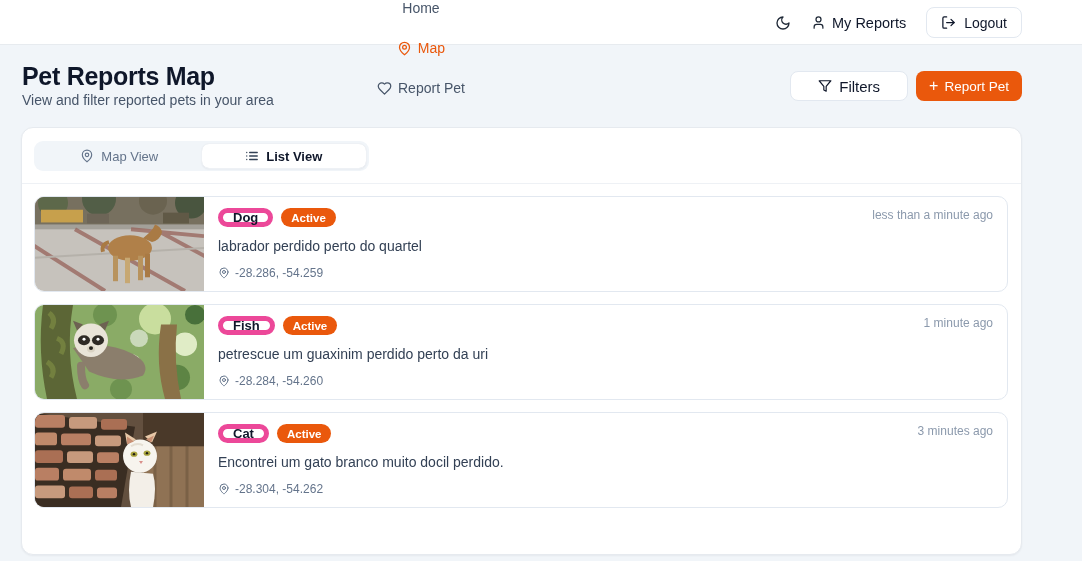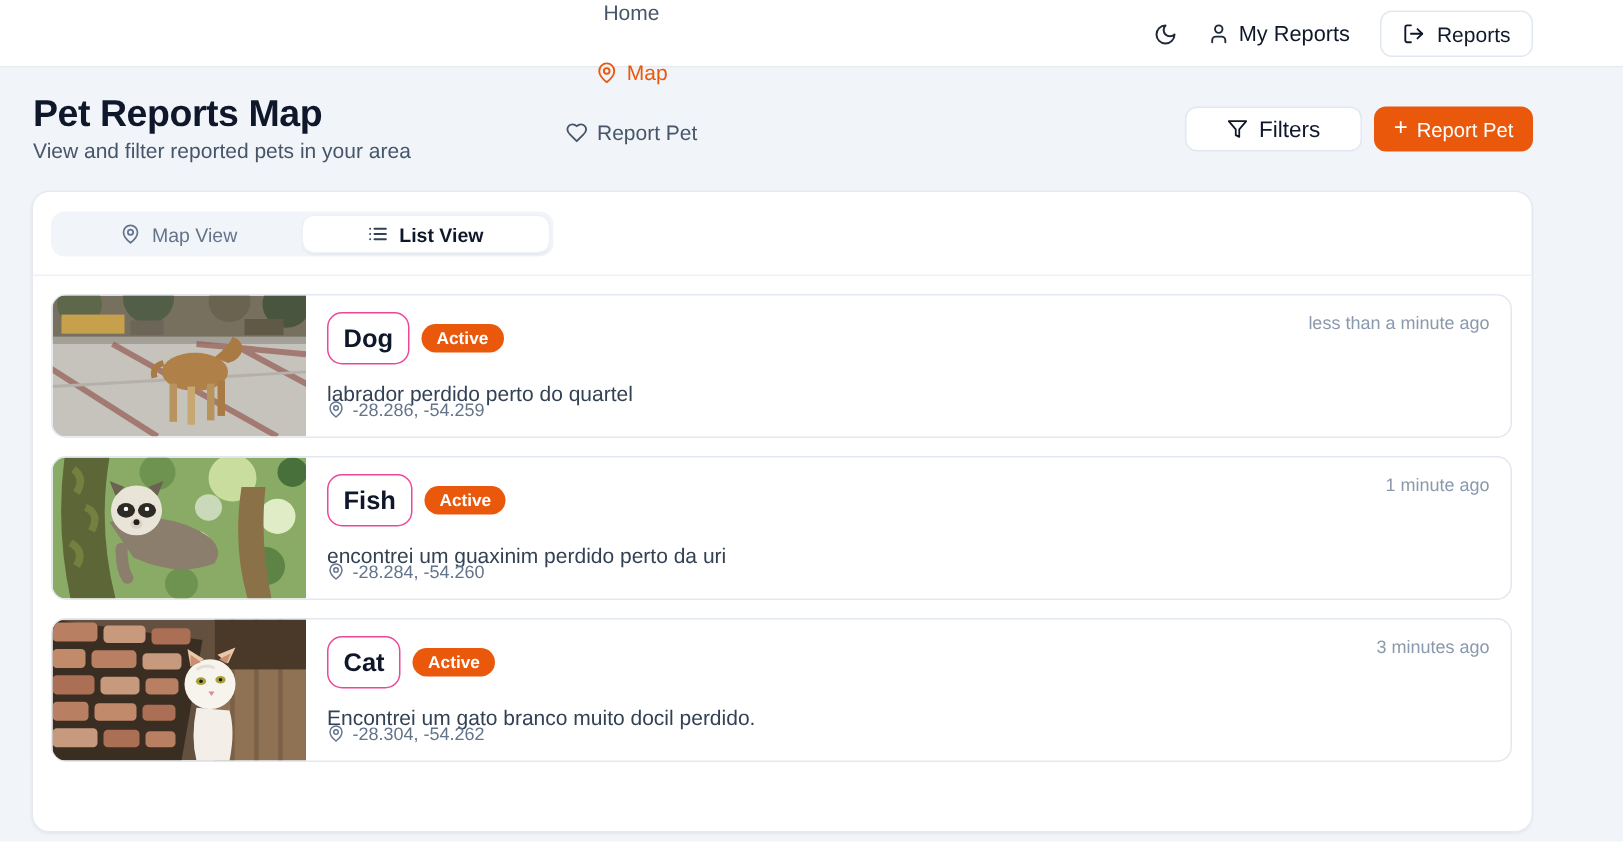--- a/index.html
+++ b/index.html
@@ -75,23 +75,23 @@
   .report-list { position:absolute; top:68px; left:12px; right:13px; display:flex; flex-direction:column; gap:12px; }
   .report-card {
     height:96px; display:flex; background:#fff;
     border:1px solid #e2e8f0; border-radius:10px; overflow:hidden; position:relative; cursor:pointer;
   }
   .report-photo { width:169px; height:100%; flex:none; }
   .report-photo svg { width:100%; height:100%; }
   .report-body { flex:1; position:relative; padding:11px 14px; }
   .badges { display:flex; align-items:center; gap:8px; }
   .badge-type {
-    height:35px; padding:0 10px; display:flex; align-items:center;
-    border:1px solid #ec4899; border-radius:10px; background:#fff;
-    font-size:17px; font-weight:700; color:#0f172a;
+    height:19px; padding:0 10px; display:flex; align-items:center;
+    border:5px solid #ec4899; border-radius:10px; background:#fff;
+    font-size:13px; font-weight:700; color:#0f172a;
   }
   .badge-status {
     height:19px; padding:0 10px; display:flex; align-items:center;
     border-radius:10px; background:#ea580c; font-size:11.5px; font-weight:700; color:#fff;
   }
   .report-desc { margin-top:11px; font-size:14px; color:#334155; }
   .report-loc { position:absolute; left:14px; bottom:11px; display:flex; align-items:center; gap:5px; font-size:12px; color:#64748b; }
   .report-time { position:absolute; right:14px; top:11px; font-size:12px; color:#8b99ac; }
 </style>
 </head>
@@ -140,21 +140,21 @@
       <span>My Reports</span>
     </a>
     <button class="logout-btn">
       <span>
         <svg width="15" height="15" viewBox="0 0 24 24" fill="none" stroke="#0f172a" stroke-width="2" stroke-linecap="round" stroke-linejoin="round">
             <path d="M9 21H5a2 2 0 0 1-2-2V5a2 2 0 0 1 2-2h4"></path>
             <polyline points="16 17 21 12 16 7"></polyline>
             <line x1="21" y1="12" x2="9" y2="12"></line>
           </svg>
       </span>
-      <span>Reports</span>
+      <span>Logout</span>
     </button>
   </div>
 </header>
 
 <h1 class="page-title">Pet Reports Map</h1>
 <p class="page-subtitle">View and filter reported pets in your area</p>
 
 <div class="header-actions">
   <button class="filters-btn">
     <span>
@@ -269,21 +269,21 @@
           <ellipse cx="56" cy="45" rx="4" ry="3.5" fill="#d9d2c2"></ellipse>
             <circle cx="56" cy="44" r="2" fill="#22201c"></circle>
           <path d="M46 62 q0 14 4 20" stroke="#8b7e6c" stroke-width="8" fill="none" stroke-linecap="round"></path>
         </svg>
       </div>
       <div class="report-body">
         <div class="badges">
           <span class="badge-type">Fish</span>
           <span class="badge-status">Active</span>
         </div>
-        <p class="report-desc">encontrei um guaxinim perdido perto da uri</p>
+        <p class="report-desc">petrescue um guaxinim perdido perto da uri</p>
         <div class="report-loc">
           <span>
             <svg width="12" height="12" viewBox="0 0 24 24" fill="none" stroke="#64748b" stroke-width="2" stroke-linecap="round" stroke-linejoin="round">
                 <path d="M20 10c0 6-8 12-8 12s-8-6-8-12a8 8 0 0 1 16 0Z"></path>
                 <circle cx="12" cy="10" r="3"></circle>
               </svg>
           </span>
           <span>-28.284, -54.260</span>
         </div>
         <span class="report-time">1 minute ago</span>

